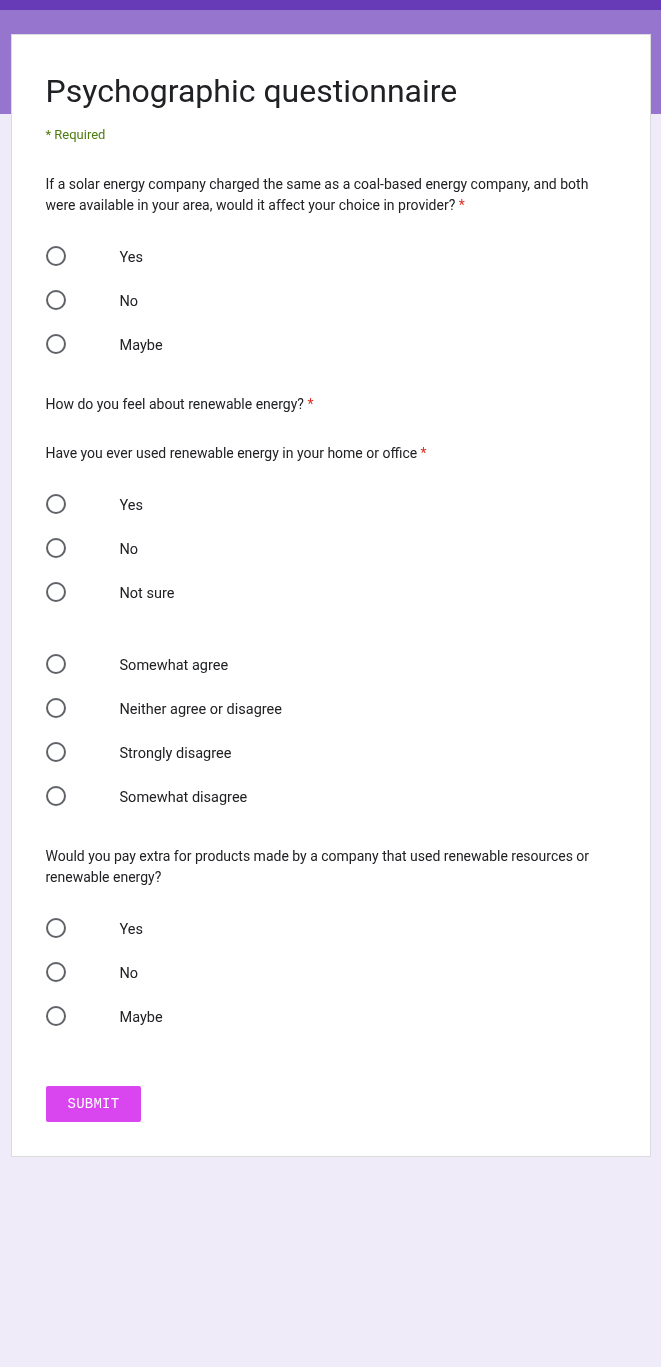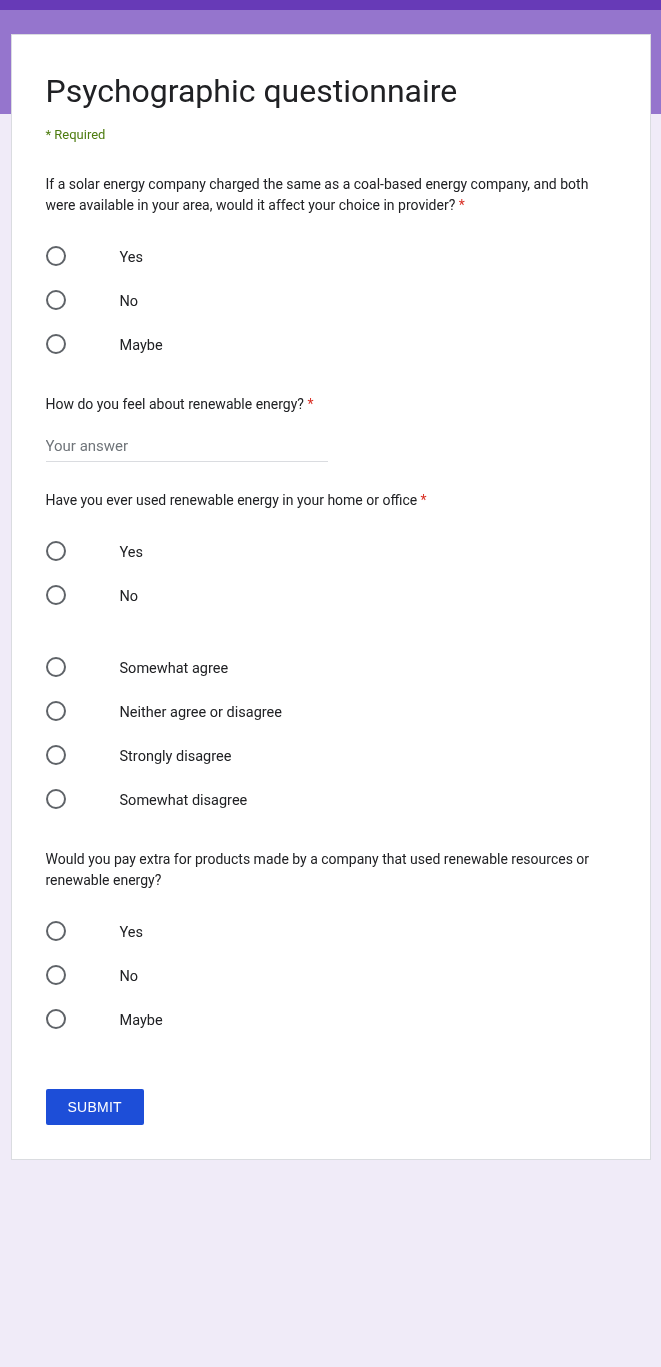--- a/index.html
+++ b/index.html
@@ -90,32 +90,32 @@
     padding: 4px 0 6px 0;
     width: 282px;
     outline: none;
     color: #202124;
     font-family: inherit;
   }
   .text-input::placeholder {
     color: #70757a;
   }
   .submit-button {
-    background: #1d4ed8;
+    background: #d946ef;
     color: #fff;
     border: none;
     font-size: 14px;
     font-weight: 500;
     letter-spacing: .25px;
     text-transform: uppercase;
     padding: 10px 22px;
     border-radius: 2px;
     cursor: pointer;
     margin-top: 20px;
-    font-family: Liberation Sans, sans-serif;
+    font-family: Liberation Mono, monospace;
   }
 </style>
 </head>
 <body>
 
 <div class="top-banner"></div>
 <div class="sub-banner"></div>
 
 <div class="form-wrapper">
   <div class="form-container">
@@ -140,35 +140,38 @@
         <div class="radio-circle"></div>
         <div class="option-label">Maybe</div>
       </div>
     </div>
 
     
     <div class="question-block">
       <div class="question-text">
         <span>How do you feel about renewable energy? </span><span class="required-asterisk">*</span>
       </div>
-      <input type="text" class="text-input" placeholder="Your answer" style="">
     </div>
 
     
     <div class="question-block">
       <div class="question-text">
         <span>Have you ever used renewable energy in your home or office </span><span class="required-asterisk">*</span>
       </div>
       <div class="option-row">
         <div class="radio-circle"></div>
         <div class="option-label">Yes</div>
       </div>
       <div class="option-row">
         <div class="radio-circle"></div>
         <div class="option-label">No</div>
+      </div>
+      <div class="option-row">
+        <div class="radio-circle"></div>
+        <div class="option-label">Not sure</div>
       </div>
     </div>
 
     
     <div class="question-block">
       <div class="option-row">
         <div class="radio-circle"></div>
         <div class="option-label">Somewhat agree</div>
       </div>
       <div class="option-row">

